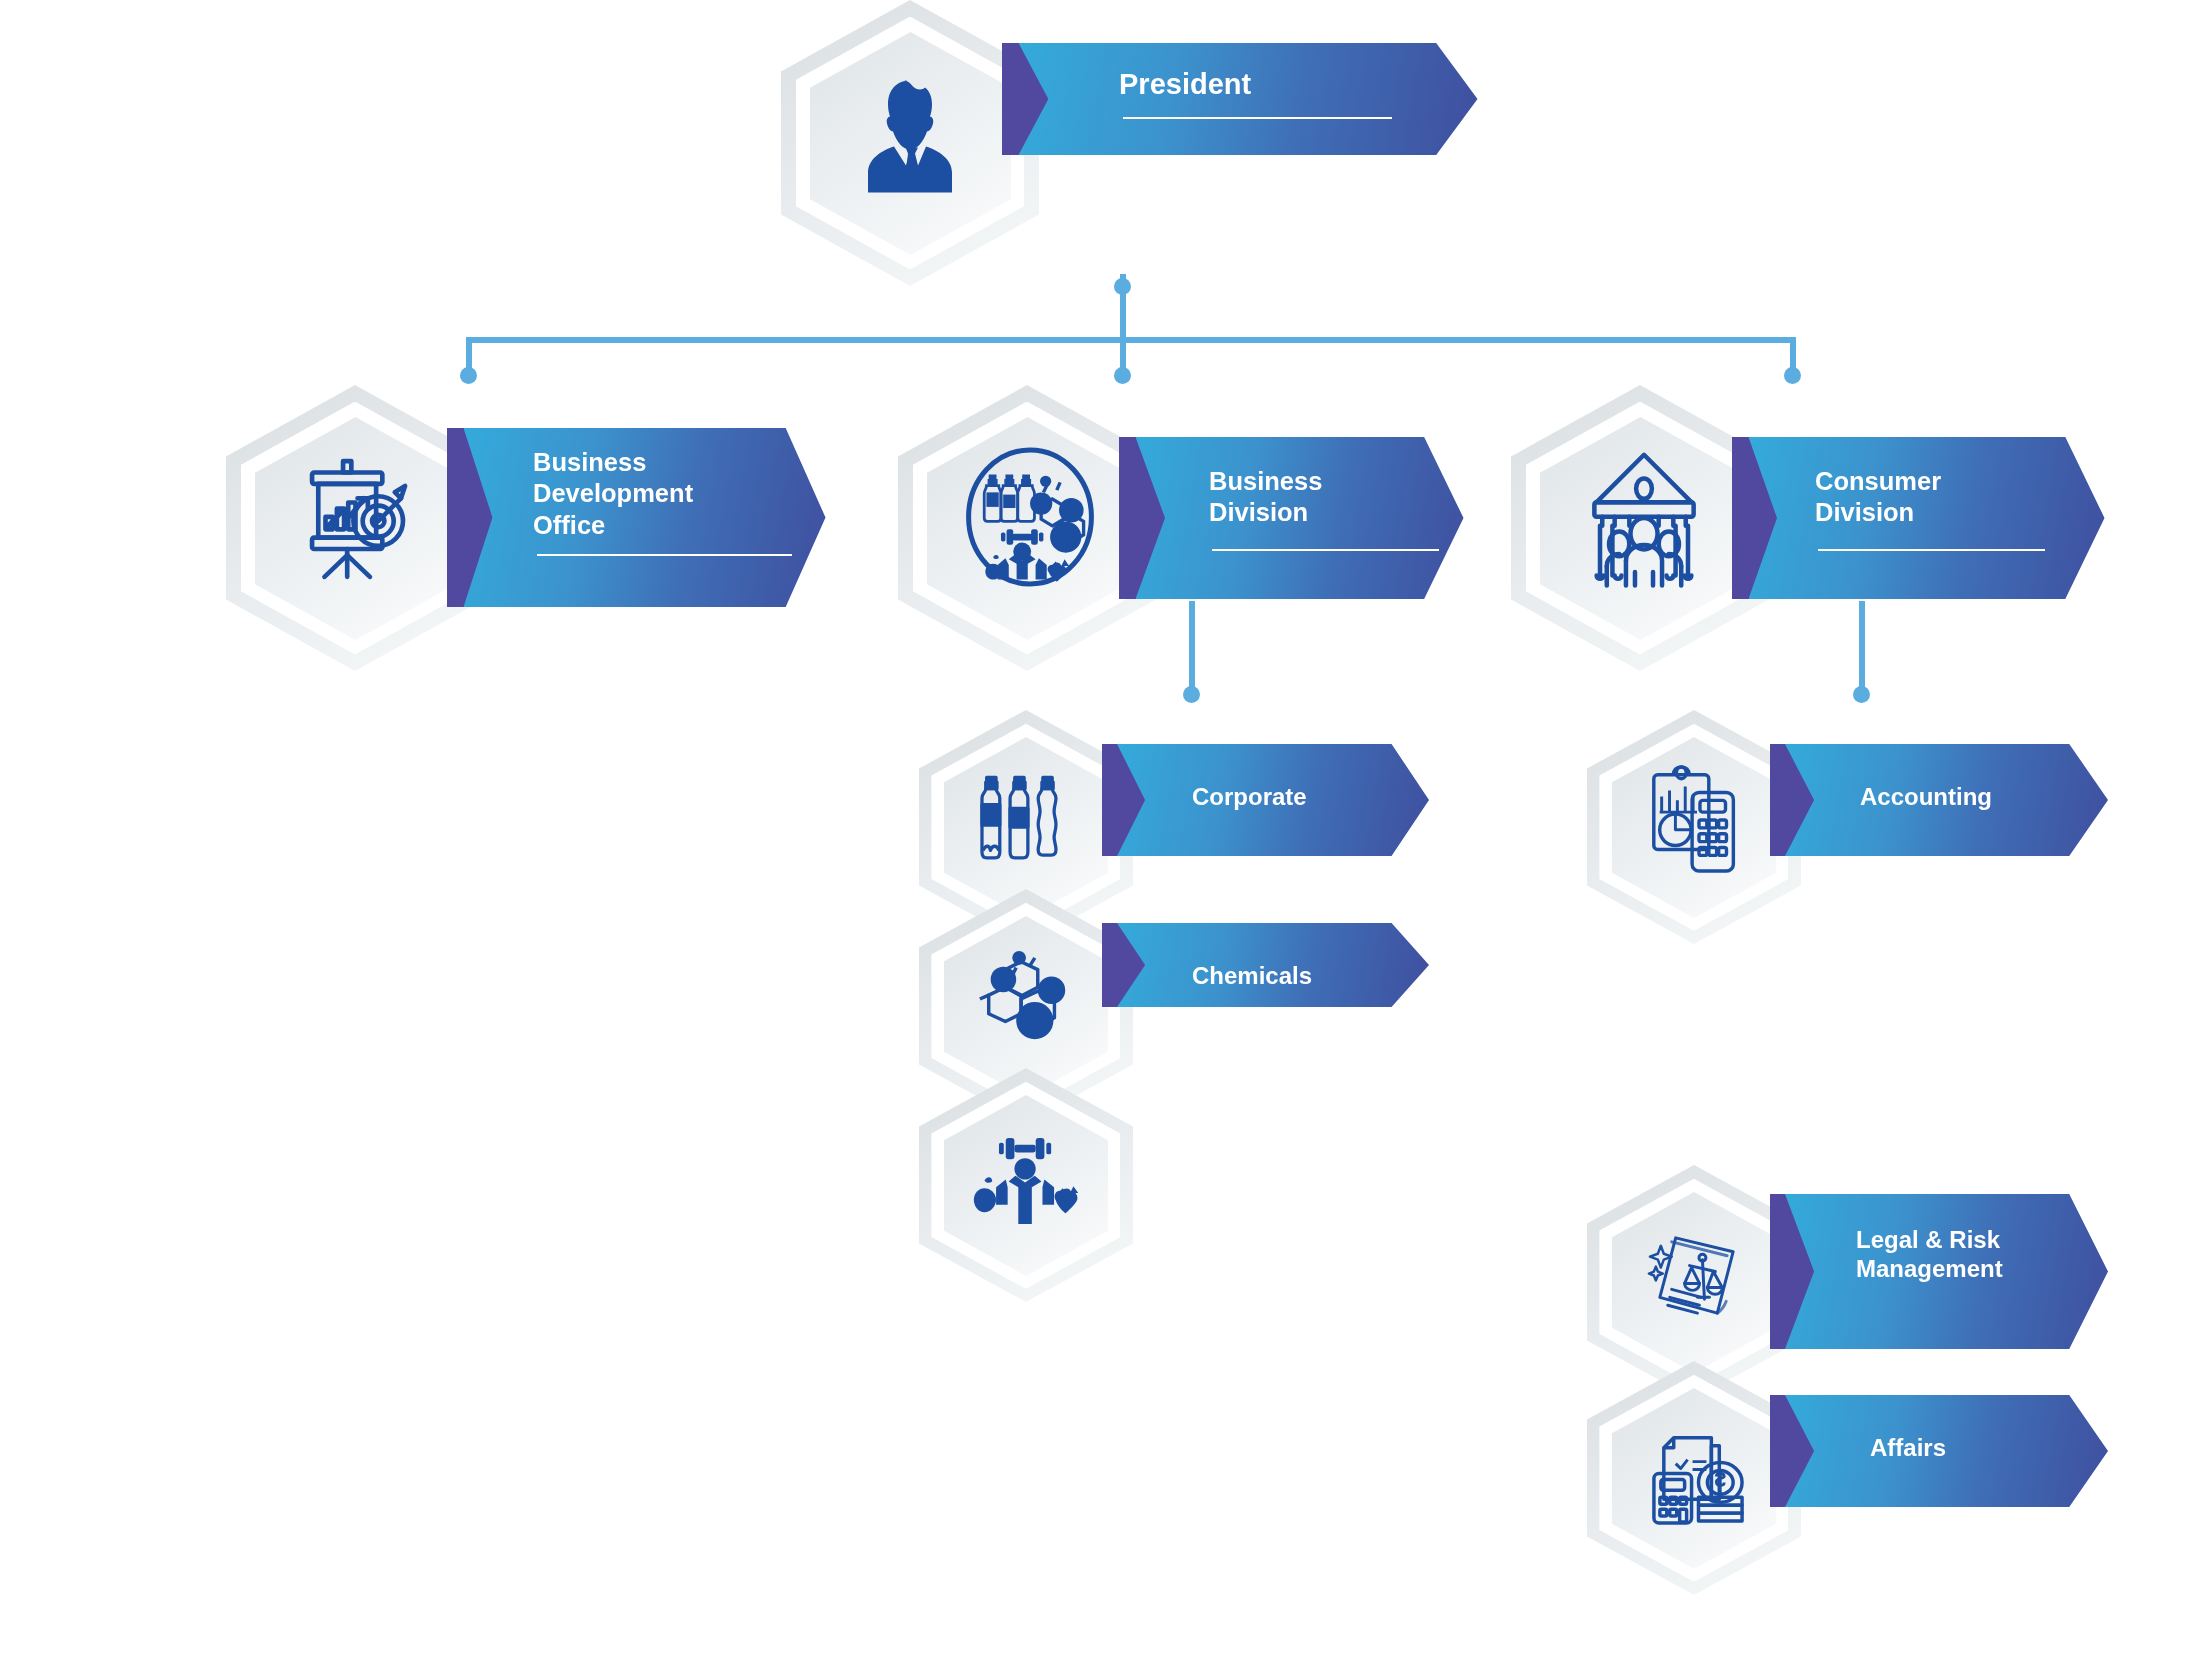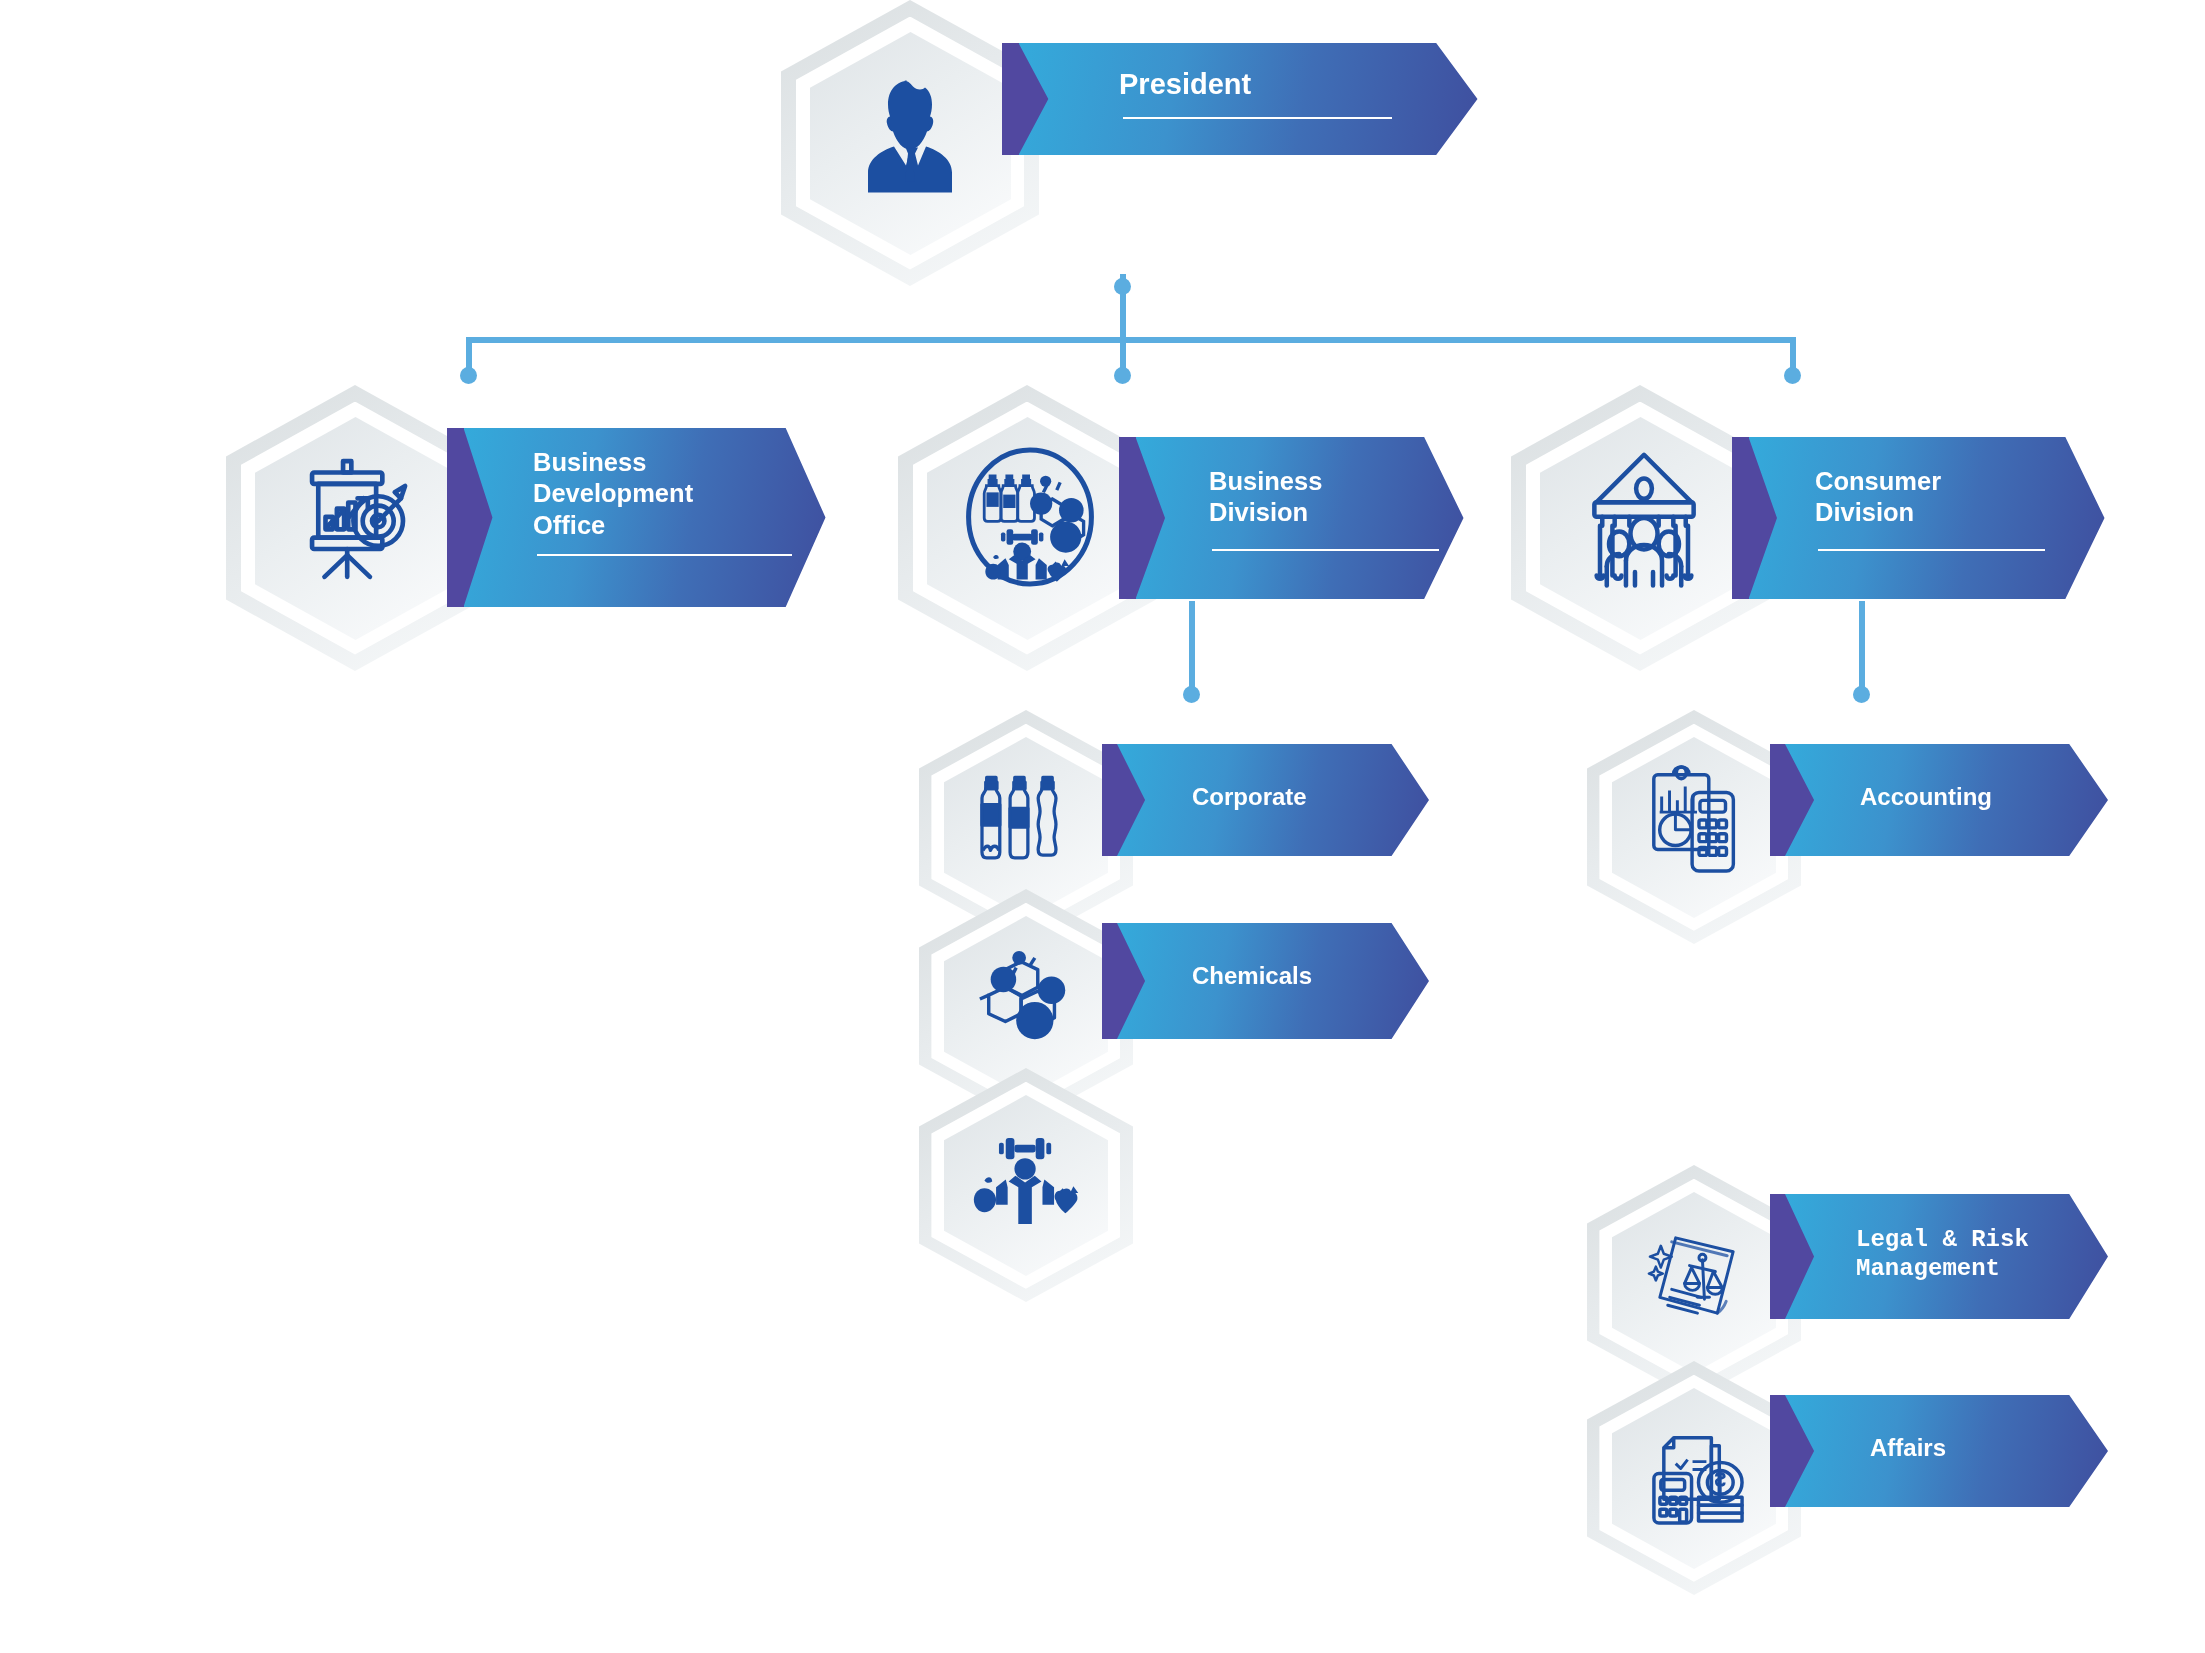--- a/index.html
+++ b/index.html
@@ -291,21 +291,21 @@
         </g>
         <g fill="currentColor">
           <circle cx="46" cy="10" r="7"></circle>
           <circle cx="30" cy="32" r="13"></circle>
           <circle cx="79" cy="43" r="14"></circle>
           <circle cx="62" cy="74" r="19"></circle>
         </g>
       </svg>
     </div>
 
-    <div class="ribbon-wrap" style="left:183px; top:34px; width:327px; height:116px;">
+    <div class="ribbon-wrap" style="left:183px; top:34px; width:327px; height:84px;">
       <div class="ribbon-accent" style="clip-path:polygon(0% 0%, 9% 0%, 18% 50%, 9% 100%, 0% 100%);"></div>
       <div class="ribbon-main" style="left:15px; width:312px; clip-path:polygon(0% 0%, 88% 0%, 100% 50%, 88% 100%, 0% 100%, 9% 50%);"></div>
       <div class="ribbon-text" style="left:90px; top:38px; width:221px; font-size:24px;">Chemicals</div>
     </div>
   </div>
 
   <div class="node" style="left:879px; top:1068px; width:510px; height:276px;">
     <div class="hex-outer" style="left:0px; top:0px; width:214px; height:234px;"></div>
     <div class="hex-mid" style="left:12.4px; top:13.8px; width:189px; height:207px;"></div>
     <div class="hex-inner" style="left:25px; top:27px; width:164px; height:181px;"></div>
@@ -383,21 +383,21 @@
         <path d="M72 48l-6 16h15z"></path>
         <path d="M43 60c0 4 4 7 8 7s7-3 7-7"></path>
         <path d="M66 64c0 4 4 7 8 7s7-3 7-7"></path>
         <path d="M56 74h12"></path>
         <path d="M30 66l30 8M28 74l30 8M26 82l30 8"></path>
         <path d="M16 30l3-8 3 8 8 3-8 3-3 8-3-8-8-3z" stroke-width="2.5"></path>
         <path d="M12 48l2-5 2 5 5 2-5 2-2 5-2-5-5-2z" stroke-width="2.5"></path>
       </svg>
     </div>
 
-    <div class="ribbon-wrap" style="left:183px; top:29px; width:338px; height:125px;font-family:Liberation Mono, monospace;">
+    <div class="ribbon-wrap" style="left:183px; top:29px; width:338px; height:155px;">
       <div class="ribbon-accent" style="clip-path:polygon(0% 0%, 9% 0%, 18% 50%, 9% 100%, 0% 100%);"></div>
       <div class="ribbon-main" style="left:15px; width:323px; clip-path:polygon(0% 0%, 88% 0%, 100% 50%, 88% 100%, 0% 100%, 9% 50%);"></div>
       <div class="ribbon-text" style="left:86px; top:31px; width:248px; font-size:24px;">Legal &amp; Risk
 Management</div>
     </div>
   </div>
 
   <div class="node" style="left:1547px; top:1361px; width:524px; height:234px;">
     <div class="hex-outer" style="left:0px; top:0px; width:214px; height:234px;"></div>
     <div class="hex-mid" style="left:12.4px; top:13.8px; width:189px; height:207px;"></div>

